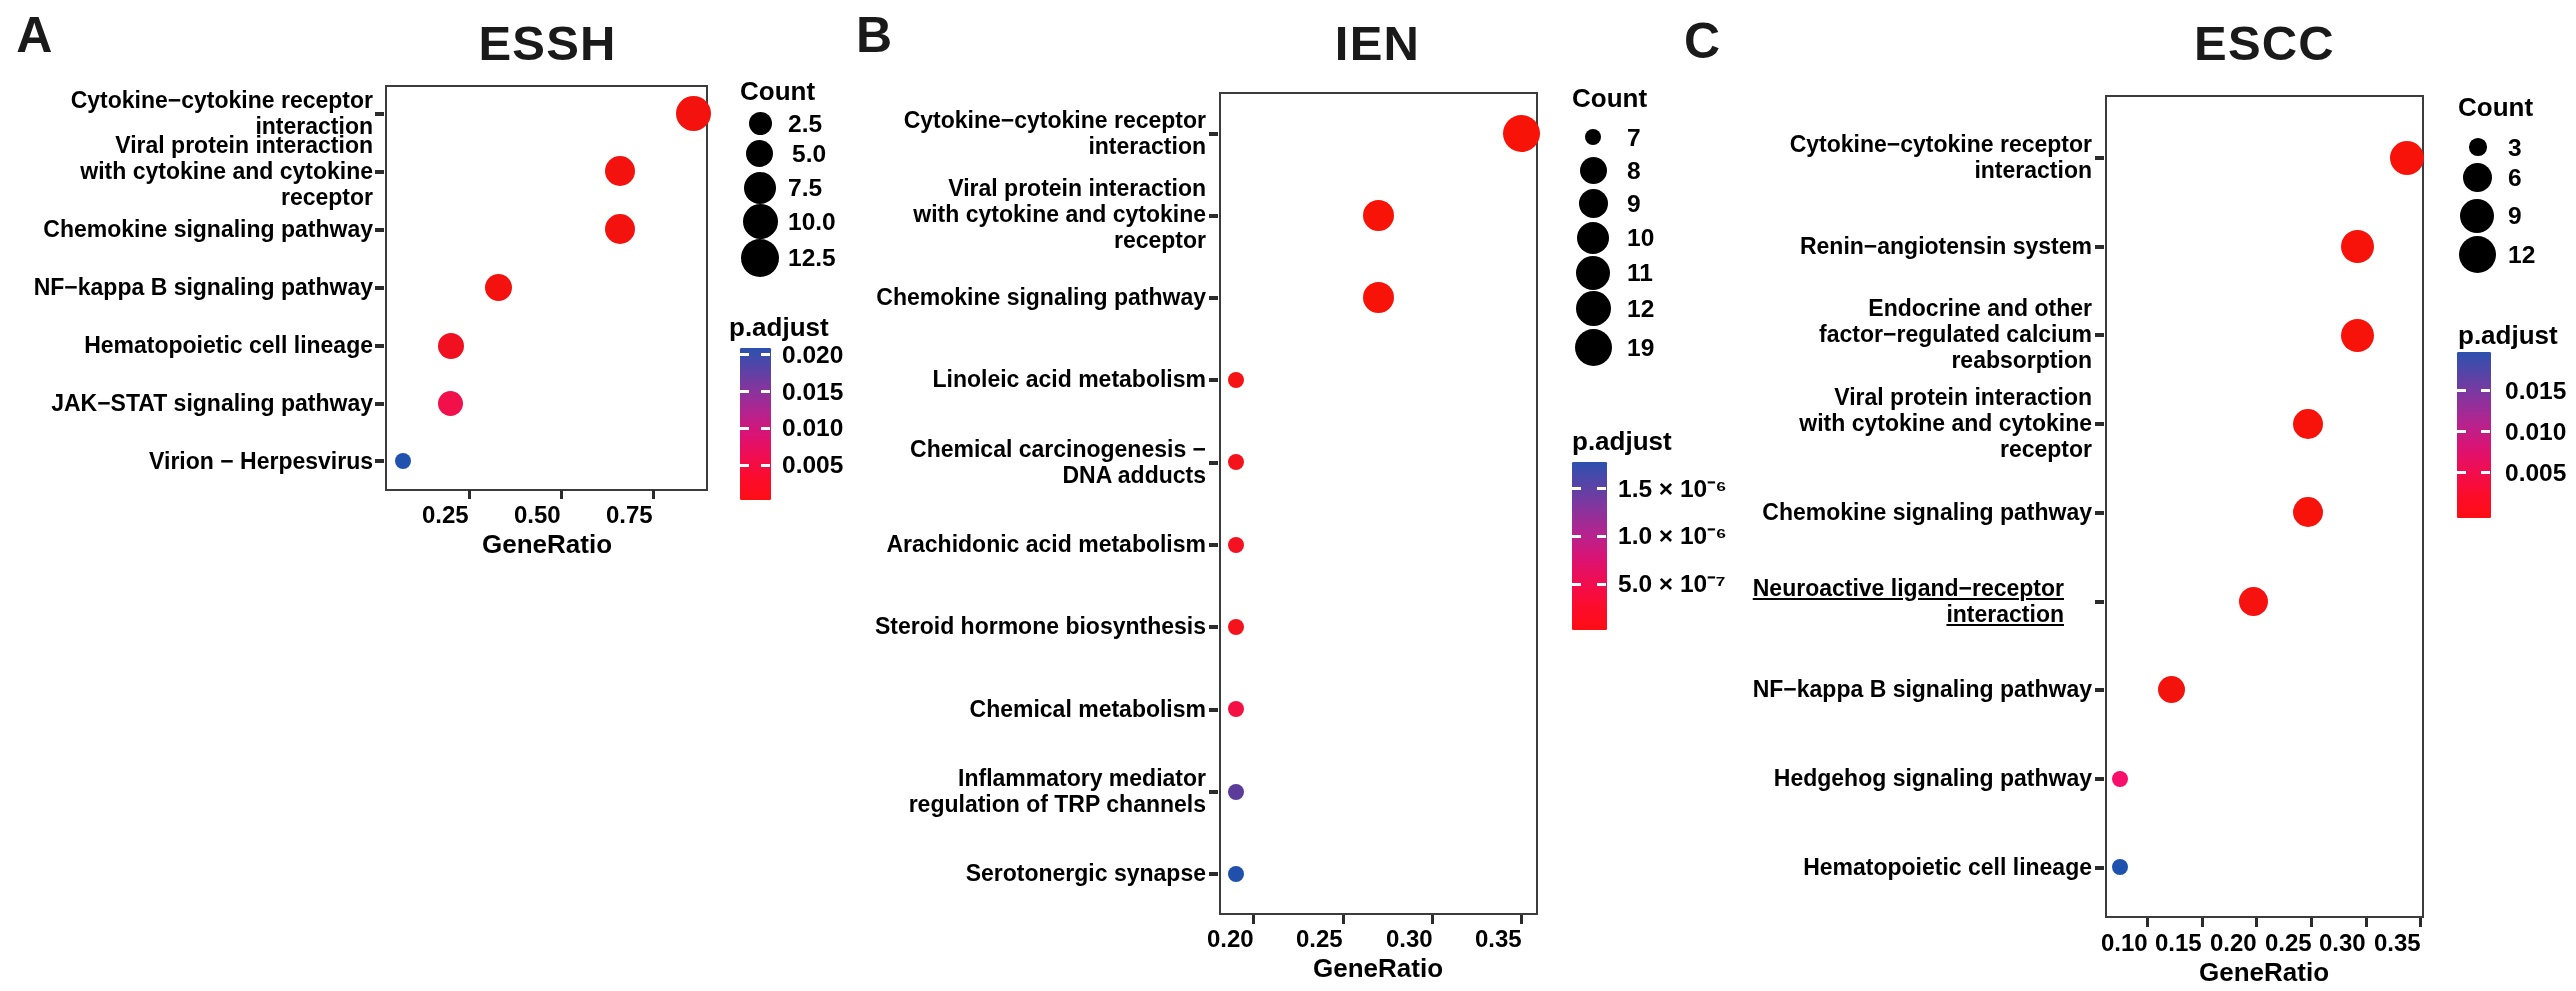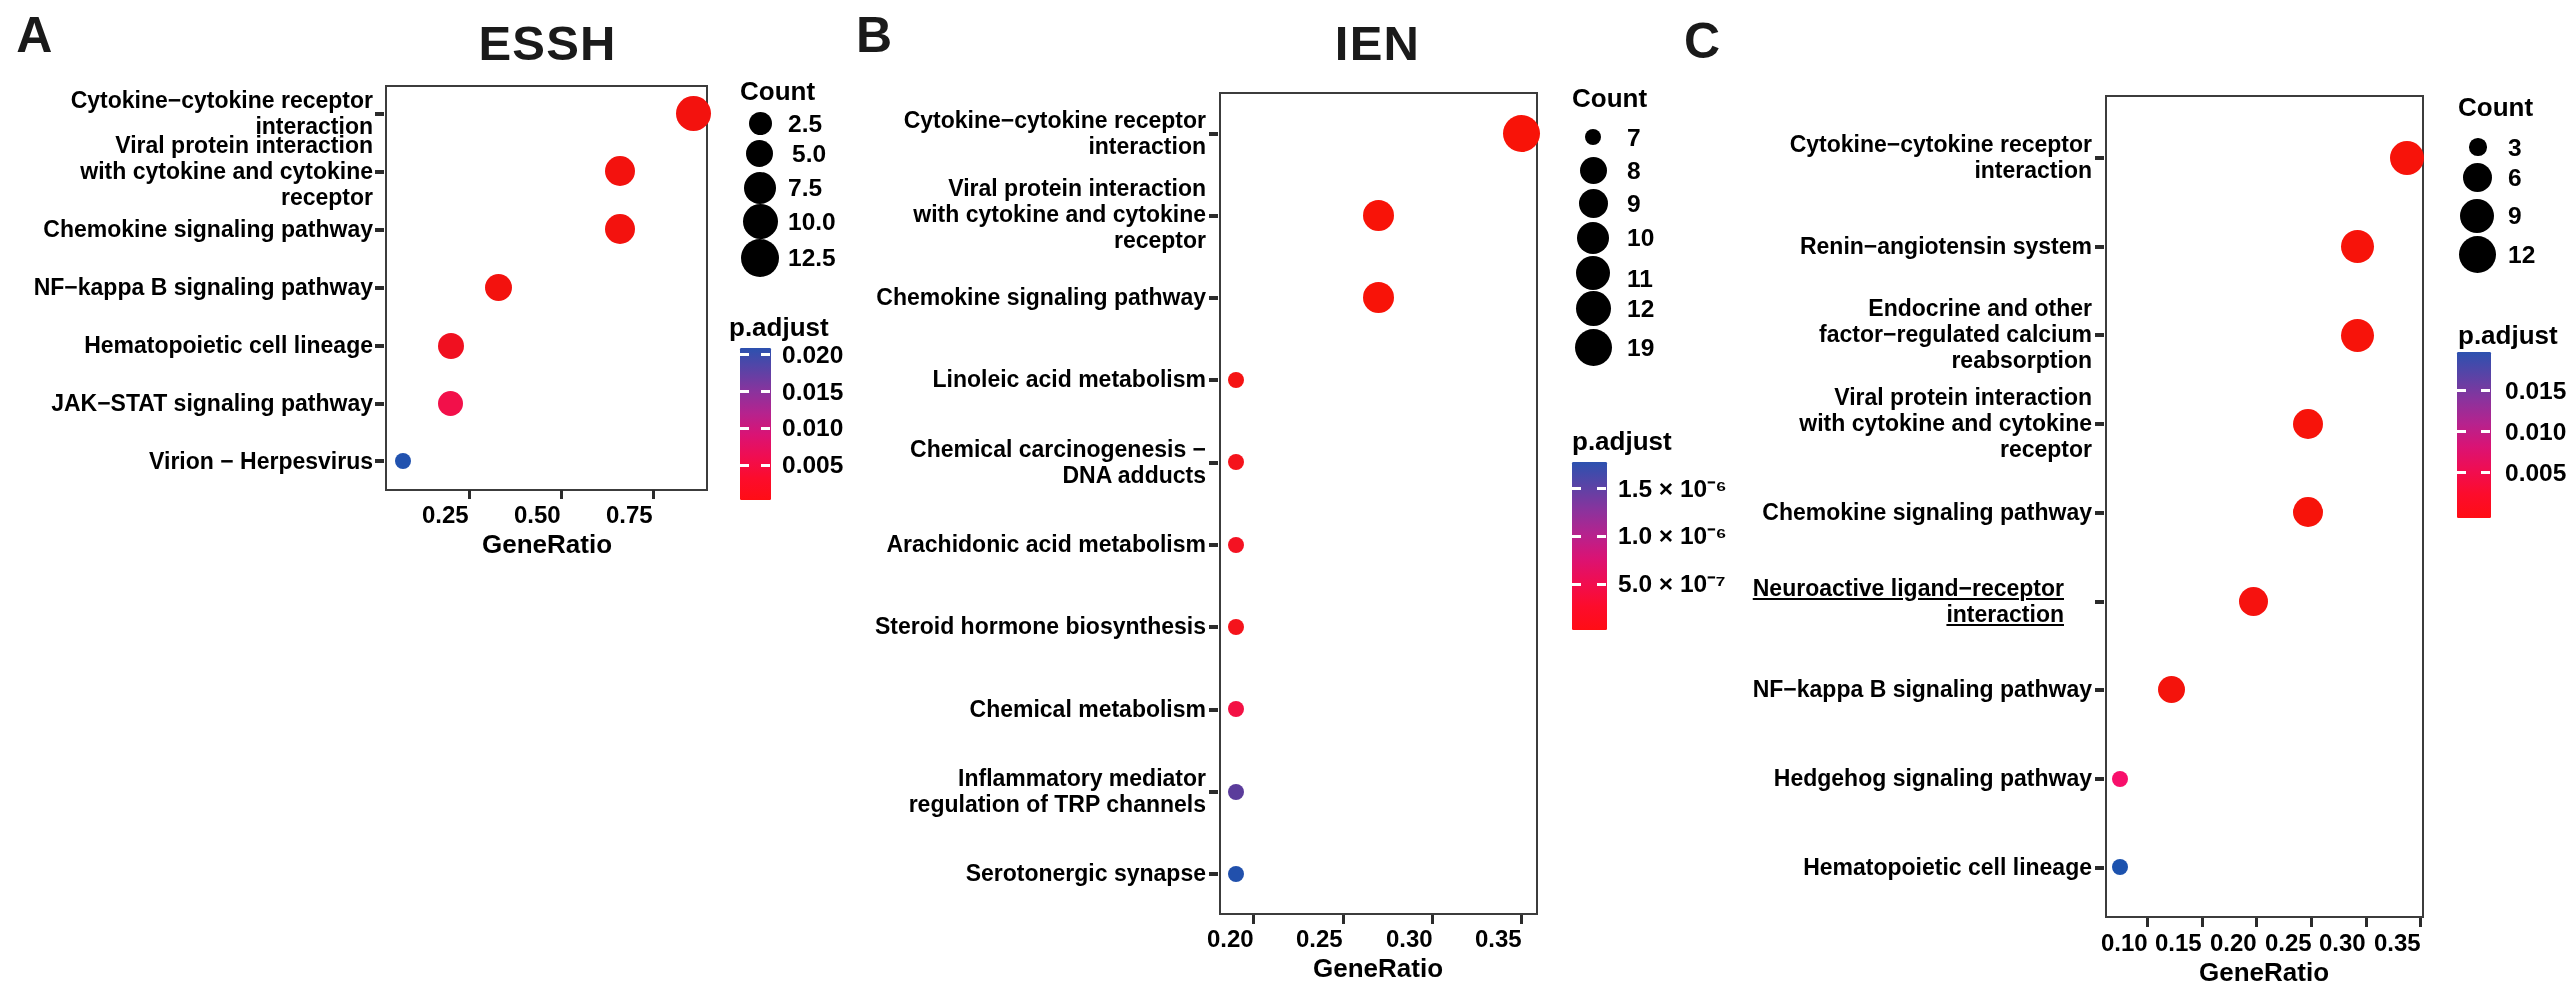--- a/index.html
+++ b/index.html
@@ -133,37 +133,38 @@
     <div class="abs leg-title" style="left: 1572px; top: 83px;">Count</div>
     <div class="abs dot" style="left: 1585px; top: 129px; width: 16.3px; height: 16.3px; background: rgb(0, 0, 0);"></div>
     <div class="abs leg-label" style="left: 1627px; top: 123px;">7</div>
     <div class="abs dot" style="left: 1580px; top: 157px; width: 27.4px; height: 27.4px; background: rgb(0, 0, 0);"></div>
     <div class="abs leg-label" style="left: 1627px; top: 156px;">8</div>
     <div class="abs dot" style="left: 1579px; top: 189px; width: 29px; height: 29px; background: rgb(0, 0, 0);"></div>
     <div class="abs leg-label" style="left: 1627px; top: 189px;">9</div>
     <div class="abs dot" style="left: 1577px; top: 222px; width: 32px; height: 32px; background: rgb(0, 0, 0);"></div>
     <div class="abs leg-label" style="left: 1627px; top: 223px;">10</div>
     <div class="abs dot" style="left: 1576px; top: 256px; width: 34px; height: 34px; background: rgb(0, 0, 0);"></div>
-    <div class="abs leg-label" style="left: 1627px; top: 258px; margin-top: 6px;">11</div>
+    <div class="abs leg-label" style="left: 1627px; top: 258px;">11</div>
     <div class="abs dot" style="left: 1576px; top: 291px; width: 35px; height: 35px; background: rgb(0, 0, 0);"></div>
     <div class="abs leg-label" style="left: 1627px; top: 294px;">12</div>
     <div class="abs dot" style="left: 1575px; top: 329px; width: 37px; height: 37px; background: rgb(0, 0, 0);"></div>
     <div class="abs leg-label" style="left: 1627px; top: 333px;">19</div>
     <div class="abs leg-title" style="left: 1572px; top: 426px;">p.adjust</div>
     <div class="abs cbar" style="left: 1572px; top: 462px; width: 35px; height: 168px; background: linear-gradient(rgb(44, 81, 175), rgb(90, 67, 166), rgb(138, 51, 157), rgb(181, 35, 142), rgb(218, 19, 116), rgb(240, 13, 81), rgb(252, 12, 44), rgb(255, 13, 21));"></div>
     <div class="abs cbar-tick" style="left: 1572px; top: 487px;"></div>
     <div class="abs cbar-tick" style="left: 1597px; top: 487px;"></div>
     <div class="abs leg-label" style="left: 1618px; top: 474px;">1.5 × 10⁻⁶</div>
     <div class="abs cbar-tick" style="left: 1572px; top: 535px;"></div>
     <div class="abs cbar-tick" style="left: 1597px; top: 535px;"></div>
     <div class="abs leg-label" style="left: 1618px; top: 521px;">1.0 × 10⁻⁶</div>
     <div class="abs cbar-tick" style="left: 1572px; top: 583px;"></div>
     <div class="abs cbar-tick" style="left: 1597px; top: 583px;"></div>
     <div class="abs leg-label" style="left: 1618px; top: 569px;">5.0 × 10⁻⁷</div>
     <div class="abs panel-letter" style="left: 1684px; top: 11.7px;">C</div>
+    <div class="abs panel-title" style="left: 2031px; top: 15px; width: 467px;">ESCC</div>
     <div class="abs plot-box" style="left: 2105px; top: 95px; width: 319px; height: 823px;"></div>
     <div class="abs xtick" style="left: 2146px; top: 918px; width: 2.9px; height: 9.3px;"></div>
     <div class="abs xticklab" style="left: 2101px; top: 929px;">0.10</div>
     <div class="abs xtick" style="left: 2201px; top: 918px; width: 2.9px; height: 9.3px;"></div>
     <div class="abs xticklab" style="left: 2155px; top: 929px;">0.15</div>
     <div class="abs xtick" style="left: 2255px; top: 918px; width: 2.9px; height: 9.3px;"></div>
     <div class="abs xticklab" style="left: 2210px; top: 929px;">0.20</div>
     <div class="abs xtick" style="left: 2310px; top: 918px; width: 2.9px; height: 9.3px;"></div>
     <div class="abs xticklab" style="left: 2265px; top: 929px;">0.25</div>
     <div class="abs xtick" style="left: 2365px; top: 918px; width: 2.9px; height: 9.3px;"></div>

